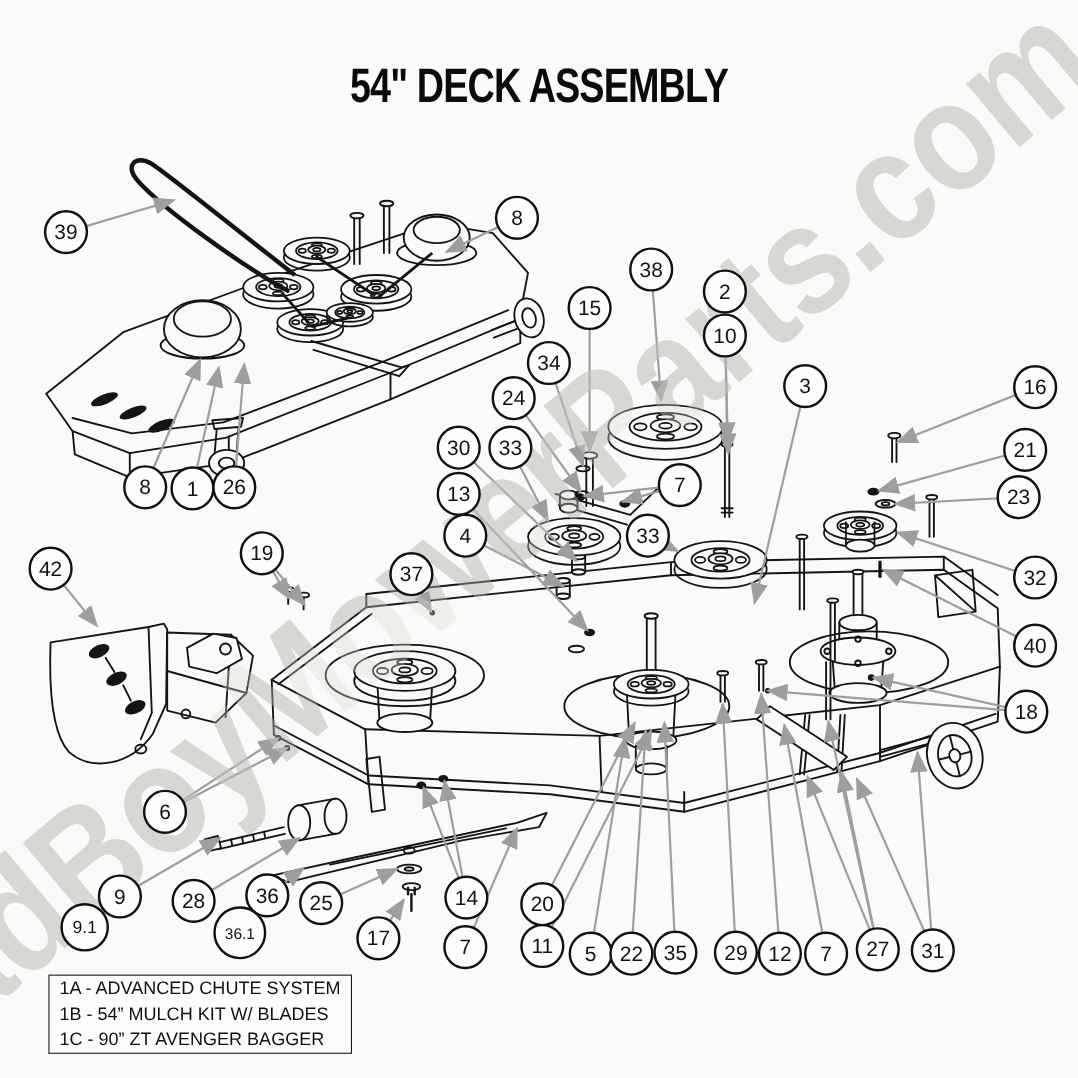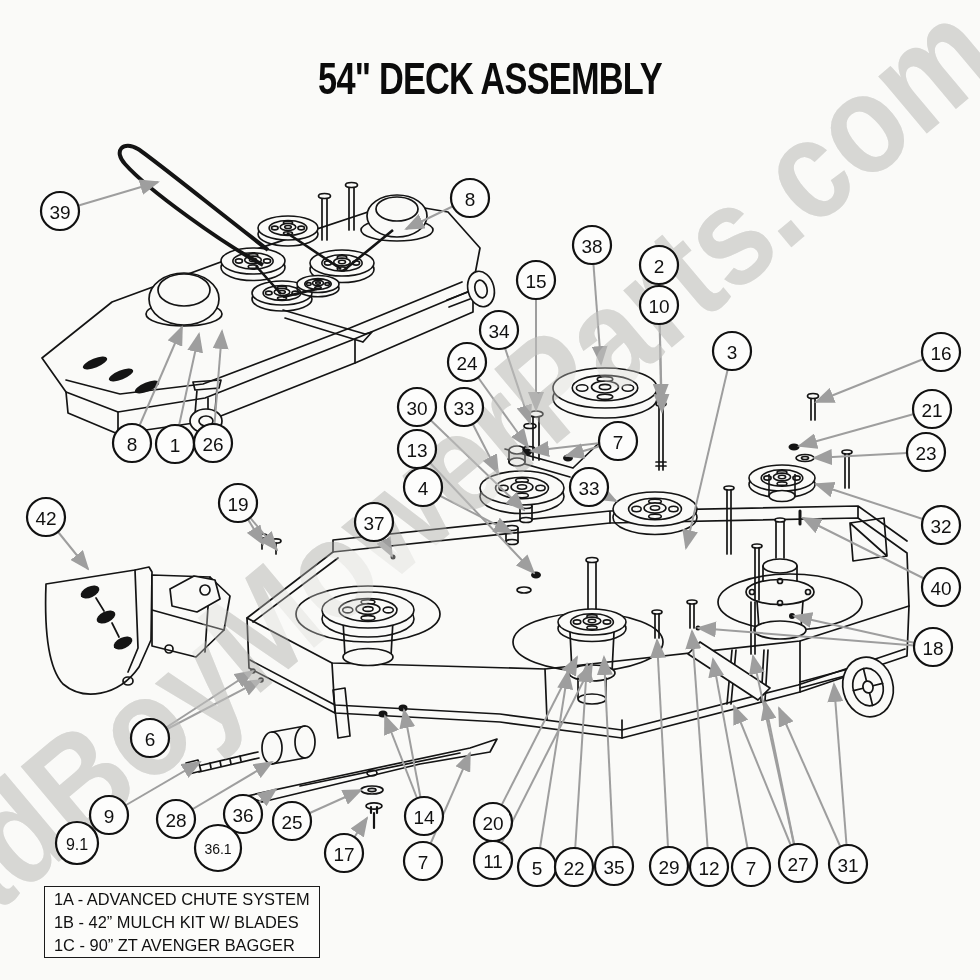--- a/index.html
+++ b/index.html
@@ -608,15 +608,15 @@
         <circle cx="848" cy="864" r="19" fill="#fdfdfc" stroke="#111111" stroke-width="2.2"></circle>
         <text x="848" y="865" text-anchor="middle" dominant-baseline="central" fill="#111" font-size="19" font-family="&quot;Liberation Sans&quot;,sans-serif">31</text>
       </g>
     </g>
 </svg>
 
 <div class="title">54" DECK ASSEMBLY</div>
 
 <div class="legend-box">
   <div>1A - ADVANCED CHUTE SYSTEM</div>
-  <div>1B - 42” MULCH KIT W/ BLADES</div>
+  <div>1B - 54” MULCH KIT W/ BLADES</div>
   <div>1C - 90” ZT AVENGER BAGGER</div>
 </div>
 
 </body></html>

